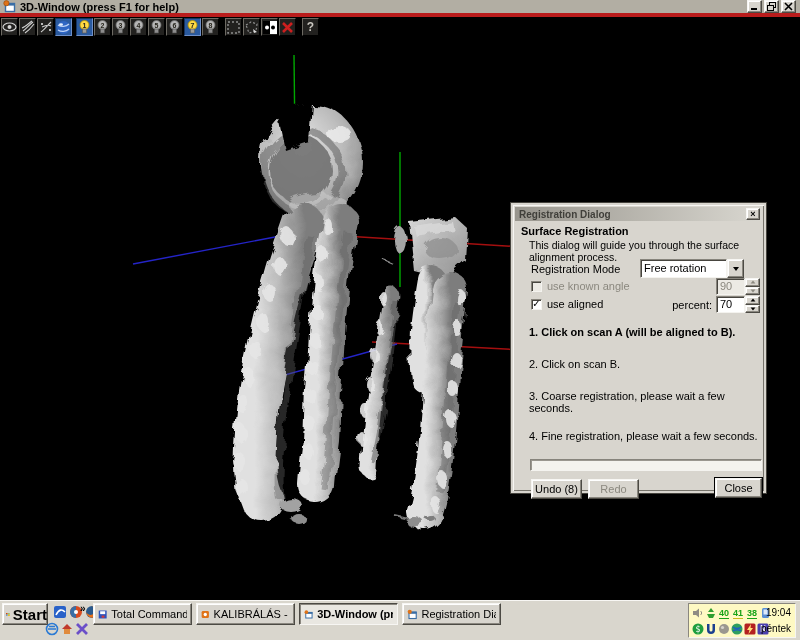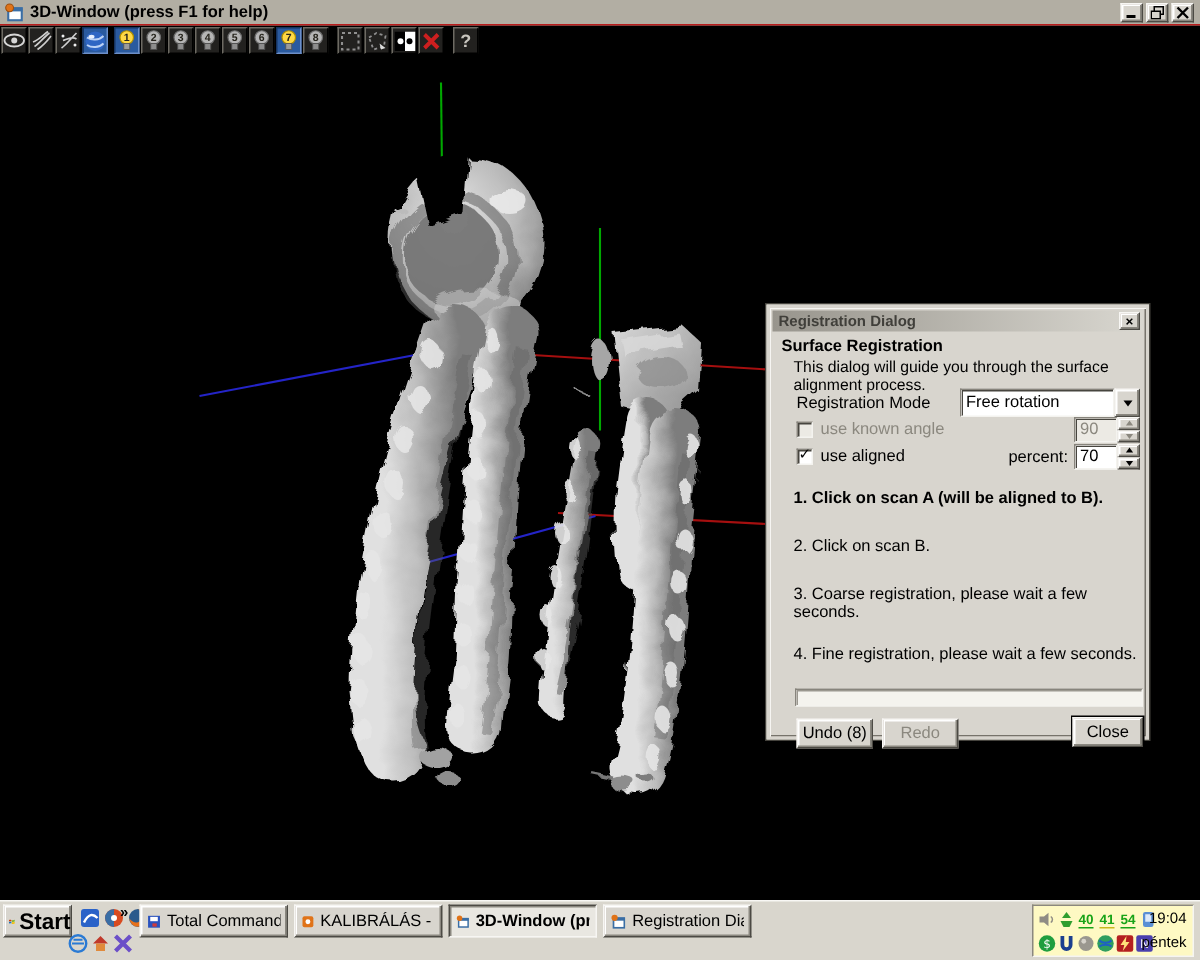--- a/index.html
+++ b/index.html
@@ -7,21 +7,21 @@
     font-family:"Liberation Sans","DejaVu Sans",sans-serif; }
   .screen { position:relative; width:800px; height:640px; background:#000; }
 
   
   .raised { background:#d8d5ce; border:1px solid #4c4a44;
     border-top-color:#f7f6f3; border-left-color:#f7f6f3;
     box-shadow: inset -1px -1px 0 #8a877f, inset 1px 1px 0 #fff; }
 
   
   .titlebar { position:absolute; left:0; top:0; width:800px; height:17px;
-    background:#b2aea3; display:flex; align-items:center; border-bottom:1px solid #b91c1c; }
+    background:#b2aea3; display:flex; align-items:center; border-bottom:4px solid #b91c1c; }
   .titlebar .appicon { margin:0 4px 0 3px; width:13px; height:13px; }
   .titlebar .title { font-size:11px; font-weight:bold; color:#000; flex:1; white-space:nowrap; }
   .winbtn { width:15px; height:13px; margin-right:2px; display:flex; align-items:center; justify-content:center; }
   .winbtns { display:flex; margin-right:2px; }
 
   
   .toolbar { position:absolute; left:0; top:18px; width:800px; height:19px;
     background:#000; display:flex; align-items:flex-start; }
   .tgroup { display:flex; gap:1px; margin-right:6px; }
   .tgroup:first-child { margin-left:1px; margin-right:4px; }
@@ -365,21 +365,21 @@
       <span class="txt">Registration Dialog</span>
       <span class="dlg-close raised">
         <span>×</span>
       </span>
     </div>
     <div class="dlg-body">
       <div class="abs dlg-head" style="left:6px; top:4px;">Surface Registration</div>
       <div class="abs" style="left:14px; top:18px; font-size:10.5px;">This dialog will guide you through the surface alignment process.</div>
 
       <div class="abs" style="left:16px; top:42px;">Registration Mode</div>
-      <div class="abs combo" style="left:125px; top:38px; width:120px;">
+      <div class="abs combo" style="left:125px; top:38px; width:104px;">
         <span class="cfield">Free rotation</span>
         <span class="cbtn raised">
             <span class="tri-down"></span>
           </span>
       </div>
 
       <div class="abs cbrow" style="left:16px; top:59px;">
         <span class="checkbox disabled"></span>
         <span class="dislabel">use known angle</span>
       </div>
@@ -506,21 +506,21 @@
       <svg class="tico" style="left:3px; top:3px;" viewBox="0 0 12 12">
         <path d="M1,4 L4,4 L7,1.5 L7,10.5 L4,8 L1,8 Z" fill="#8f8c84"></path>
           <path d="M8.5,4 C10,5 10,7 8.5,8" stroke="#8f8c84" fill="none"></path>
         </svg>
       <svg class="tico" style="left:16px; top:3px;" viewBox="0 0 12 12">
         <path d="M6,1 L9,5 L3,5 Z" fill="#2f9e2f"></path>
           <path d="M2,7 L10,7 L8,11 L4,11 Z" fill="#2f9e2f"></path>
         </svg>
       <span class="readout" style="left:30px; top:4px;"><span>40</span><u></u></span>
       <span class="readout yellow" style="left:44px; top:4px;"><span>41</span><u></u></span>
-      <span class="readout" style="left:58px; top:4px;"><span>54</span><u></u></span>
+      <span class="readout" style="left:58px; top:4px;"><span>38</span><u></u></span>
       <svg class="tico" style="left:71px; top:3px;" viewBox="0 0 12 12">
         <rect x="2" y="1" width="7" height="10" rx="1.5" fill="#5a8fd4"></rect>
           <rect x="3.5" y="2.5" width="4" height="5" fill="#dce9fa"></rect>
         </svg>
 
       <svg class="tico" style="left:3px; top:19px;" viewBox="0 0 12 12">
         <circle cx="6" cy="6" r="5.5" fill="#1f9e3f"></circle>
           <text x="6" y="9" font-size="8" fill="#fff" text-anchor="middle" font-family="DejaVu Sans">$</text>
         </svg>
       <svg class="tico" style="left:16px; top:19px;" viewBox="0 0 12 12">

